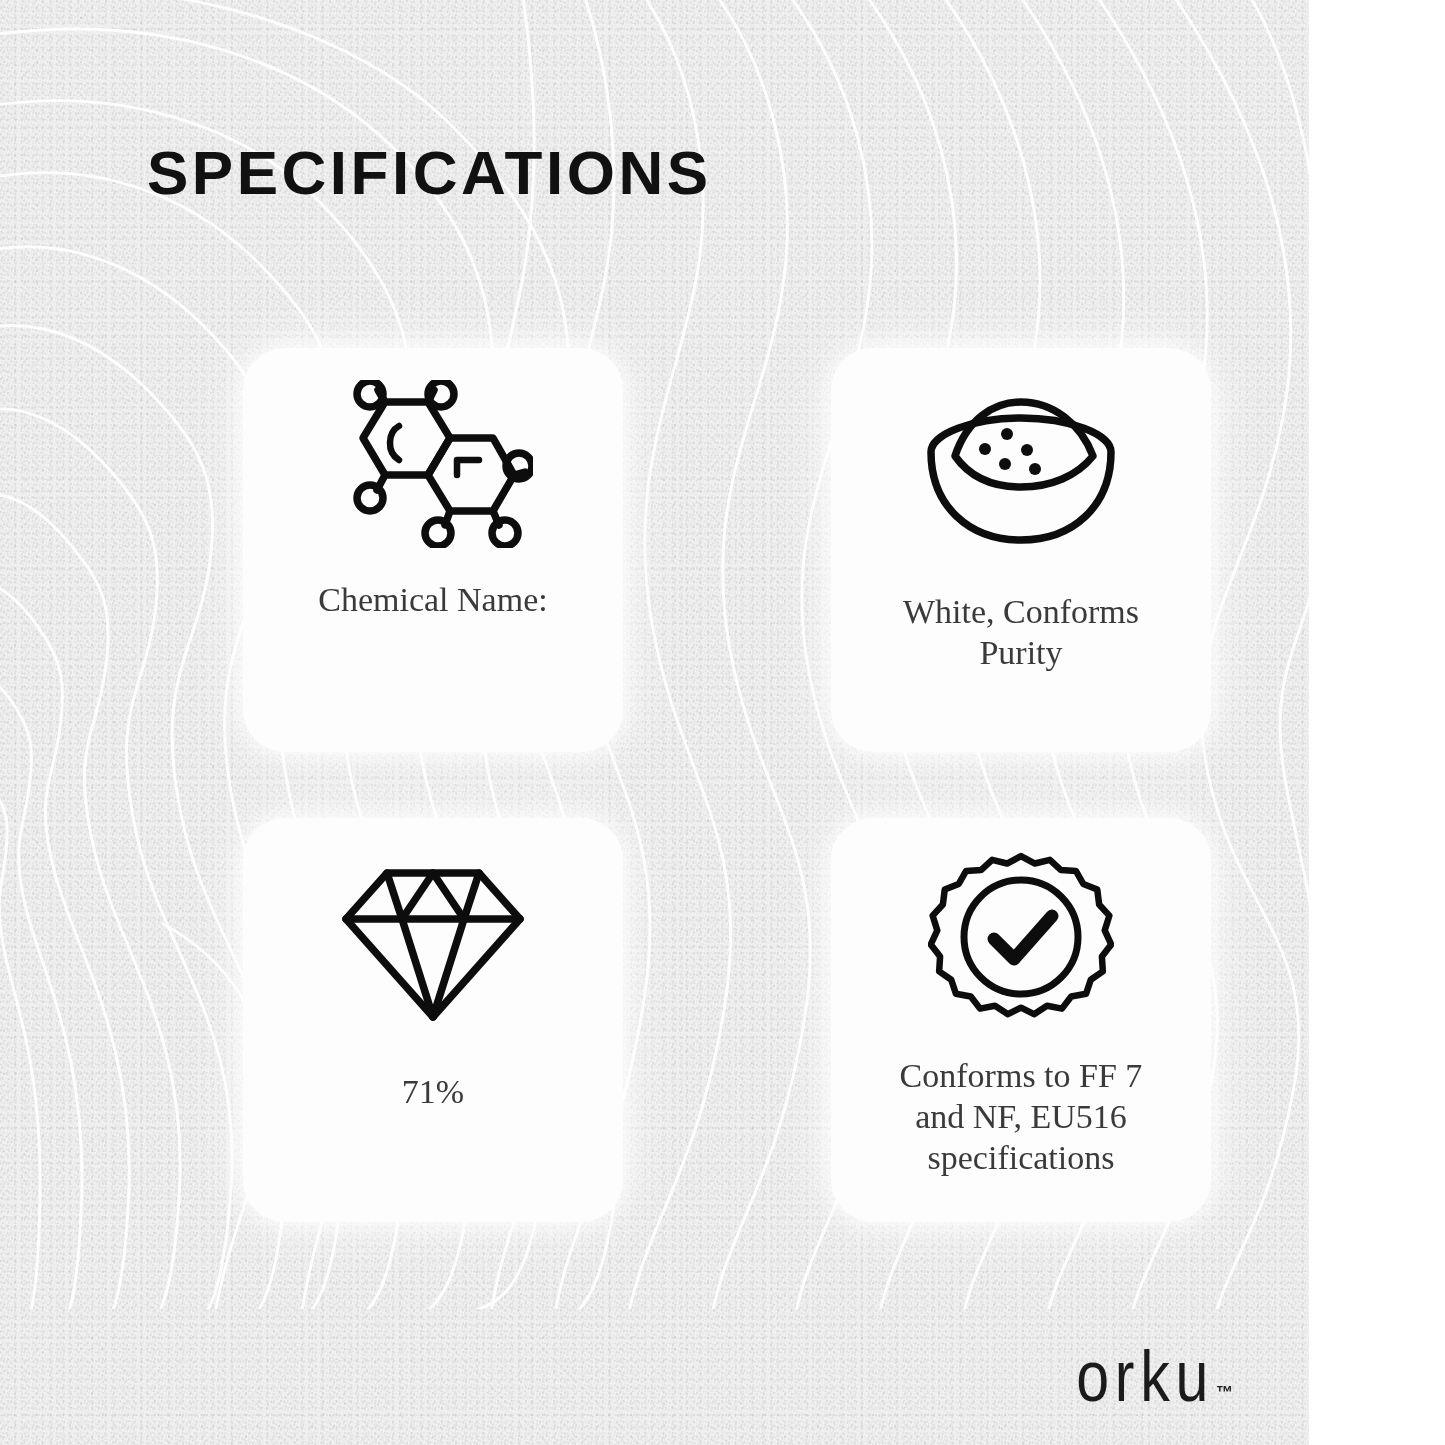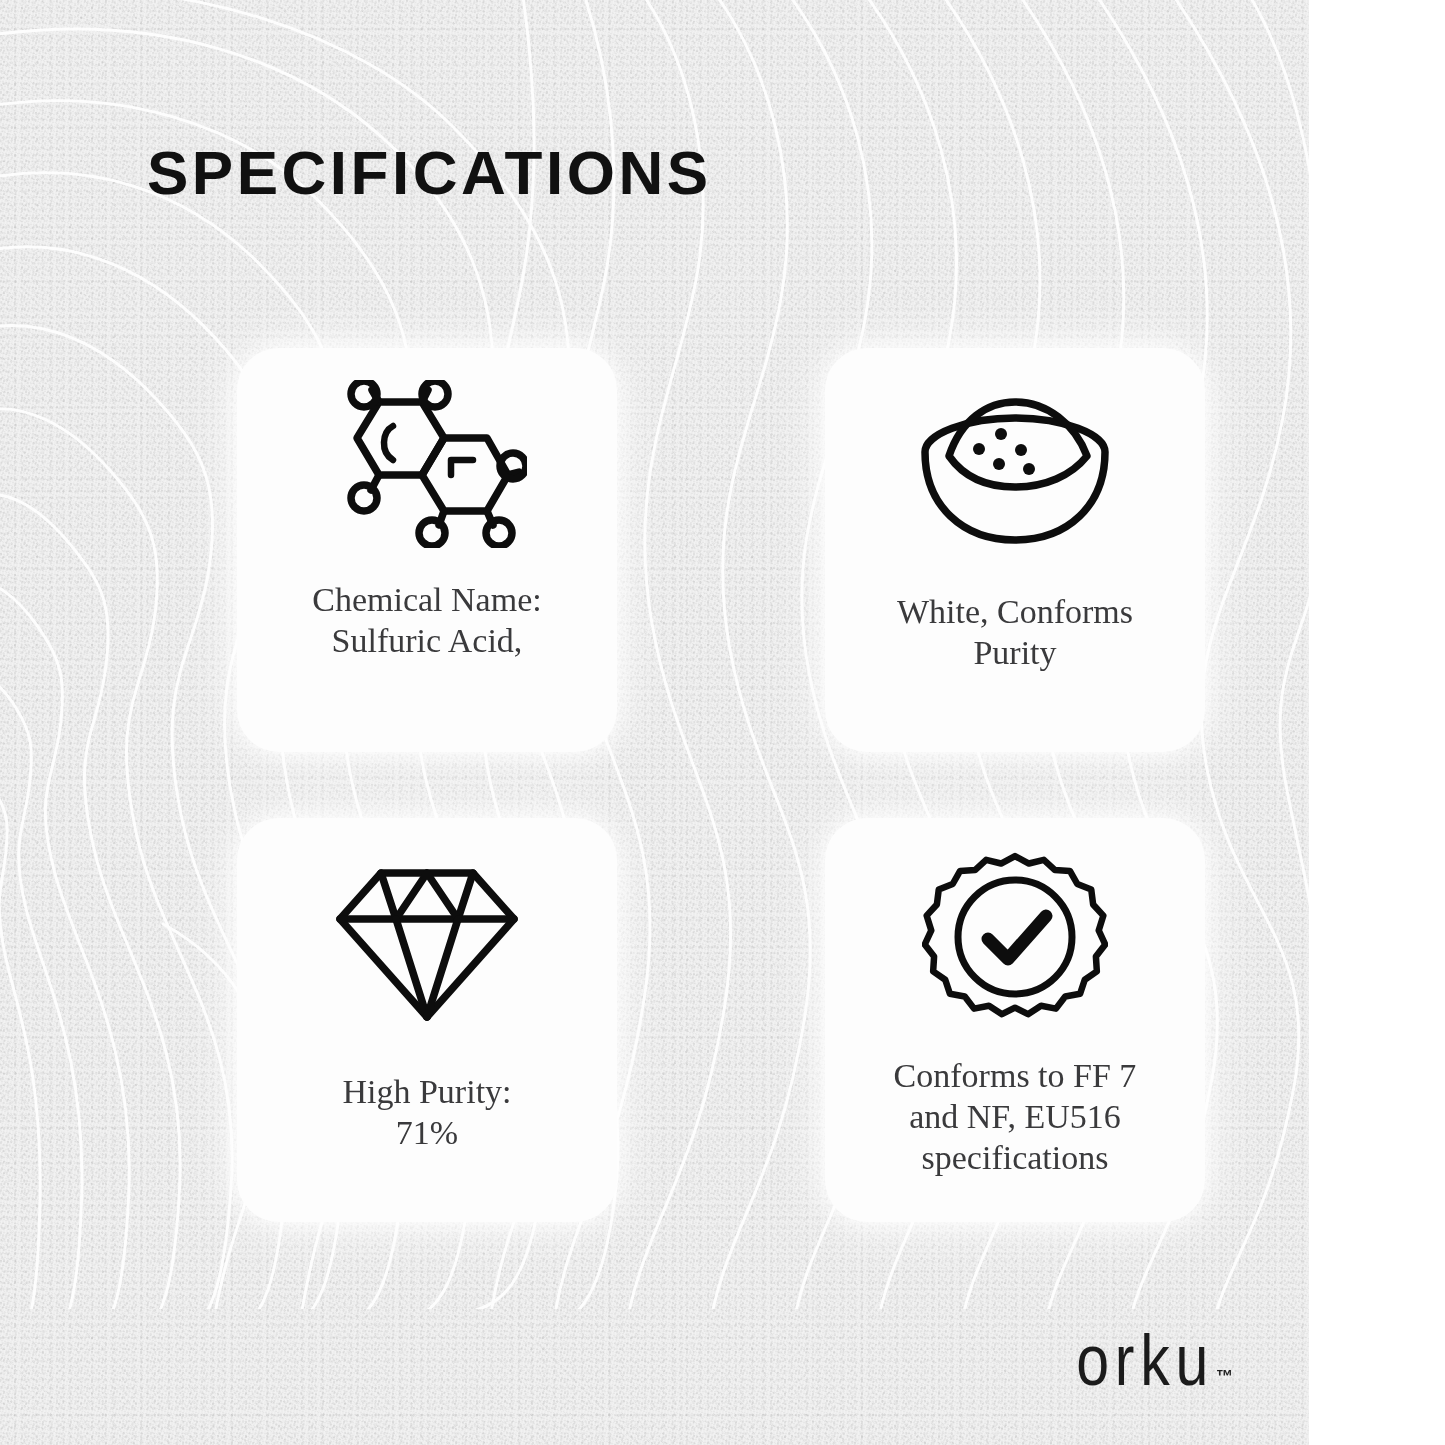--- a/index.html
+++ b/index.html
@@ -65,21 +65,21 @@
     font-size: 62px;
     letter-spacing: 3.5px;
     color: #111111;
     line-height: 1;
     white-space: nowrap;
   }
 
   
   .grid {
     position: absolute;
-    left: 237px;
+    left: 243px;
     top: 348px;
     width: 968px;
     height: 874px;
     display: grid;
     grid-template-columns: 380px 380px;
     grid-template-rows: 404px 404px;
     column-gap: 208px;
     row-gap: 66px;
   }
 
@@ -124,21 +124,21 @@
   .icon-badge svg    { width: 186px; height: 186px; }
 
   .card-2 .card-icon { height: 244px; }
   .card-3 .card-icon { height: 254px; }
   .card-4 .card-icon { height: 238px; }
 
   
   .logo {
     position: absolute;
     right: 76px;
-    bottom: 52px;
+    bottom: 36px;
     display: flex;
     align-items: flex-end;
     color: #1b1b1b;
   }
 
   .logo-word {
     font-family: "Liberation Sans", sans-serif;
     font-weight: 300;
     font-size: 72px;
     letter-spacing: 7px;
@@ -223,21 +223,20 @@
           <circle cx="105" cy="153" r="13"></circle>
           <circle cx="172" cy="153" r="13"></circle>
           <circle cx="186" cy="86" r="13"></circle>
 
           <path d="M66 46 C 55 52, 53 72, 66 80" stroke-width="6.5"></path>
           <path d="M124 95 L124 80 L146 80" stroke-width="6.5"></path>
         </svg>
       </div>
       <div class="card-text">
         <div>Chemical Name:</div>
-        <div>Sulfuric Acid,</div>
       </div>
     </div>
 
     <div class="card card-2">
       <div class="card-icon icon-bowl">
         <svg viewBox="0 0 196 152" fill="none" stroke="#0d0d0d" stroke-width="7.5" stroke-linecap="round" stroke-linejoin="round">
 
           <path d="M8 58 C 8 40, 50 24, 98 24 C 146 24, 188 40, 188 58
                    C 188 112, 150 146, 98 146 C 46 146, 8 112, 8 58 Z"></path>
 
@@ -269,21 +268,20 @@
 
           <path d="M47 8 L62 54"></path>
           <path d="M139 8 L124 54"></path>
           <path d="M62 54 L93 8 L124 54"></path>
 
           <path d="M62 54 L93 152"></path>
           <path d="M124 54 L93 152"></path>
         </svg>
       </div>
       <div class="card-text">
-        <div>High Purity:</div>
         <div>71%</div>
       </div>
     </div>
 
     <div class="card card-4">
       <div class="card-icon icon-badge">
         <svg viewBox="0 0 186 186" fill="none" stroke="#0d0d0d" stroke-width="7" stroke-linecap="round" stroke-linejoin="round">
 
           <path d="M93 6
                    L108 14 L124 10 L136 21 L152 22 L160 36 L175 42 L177 58

